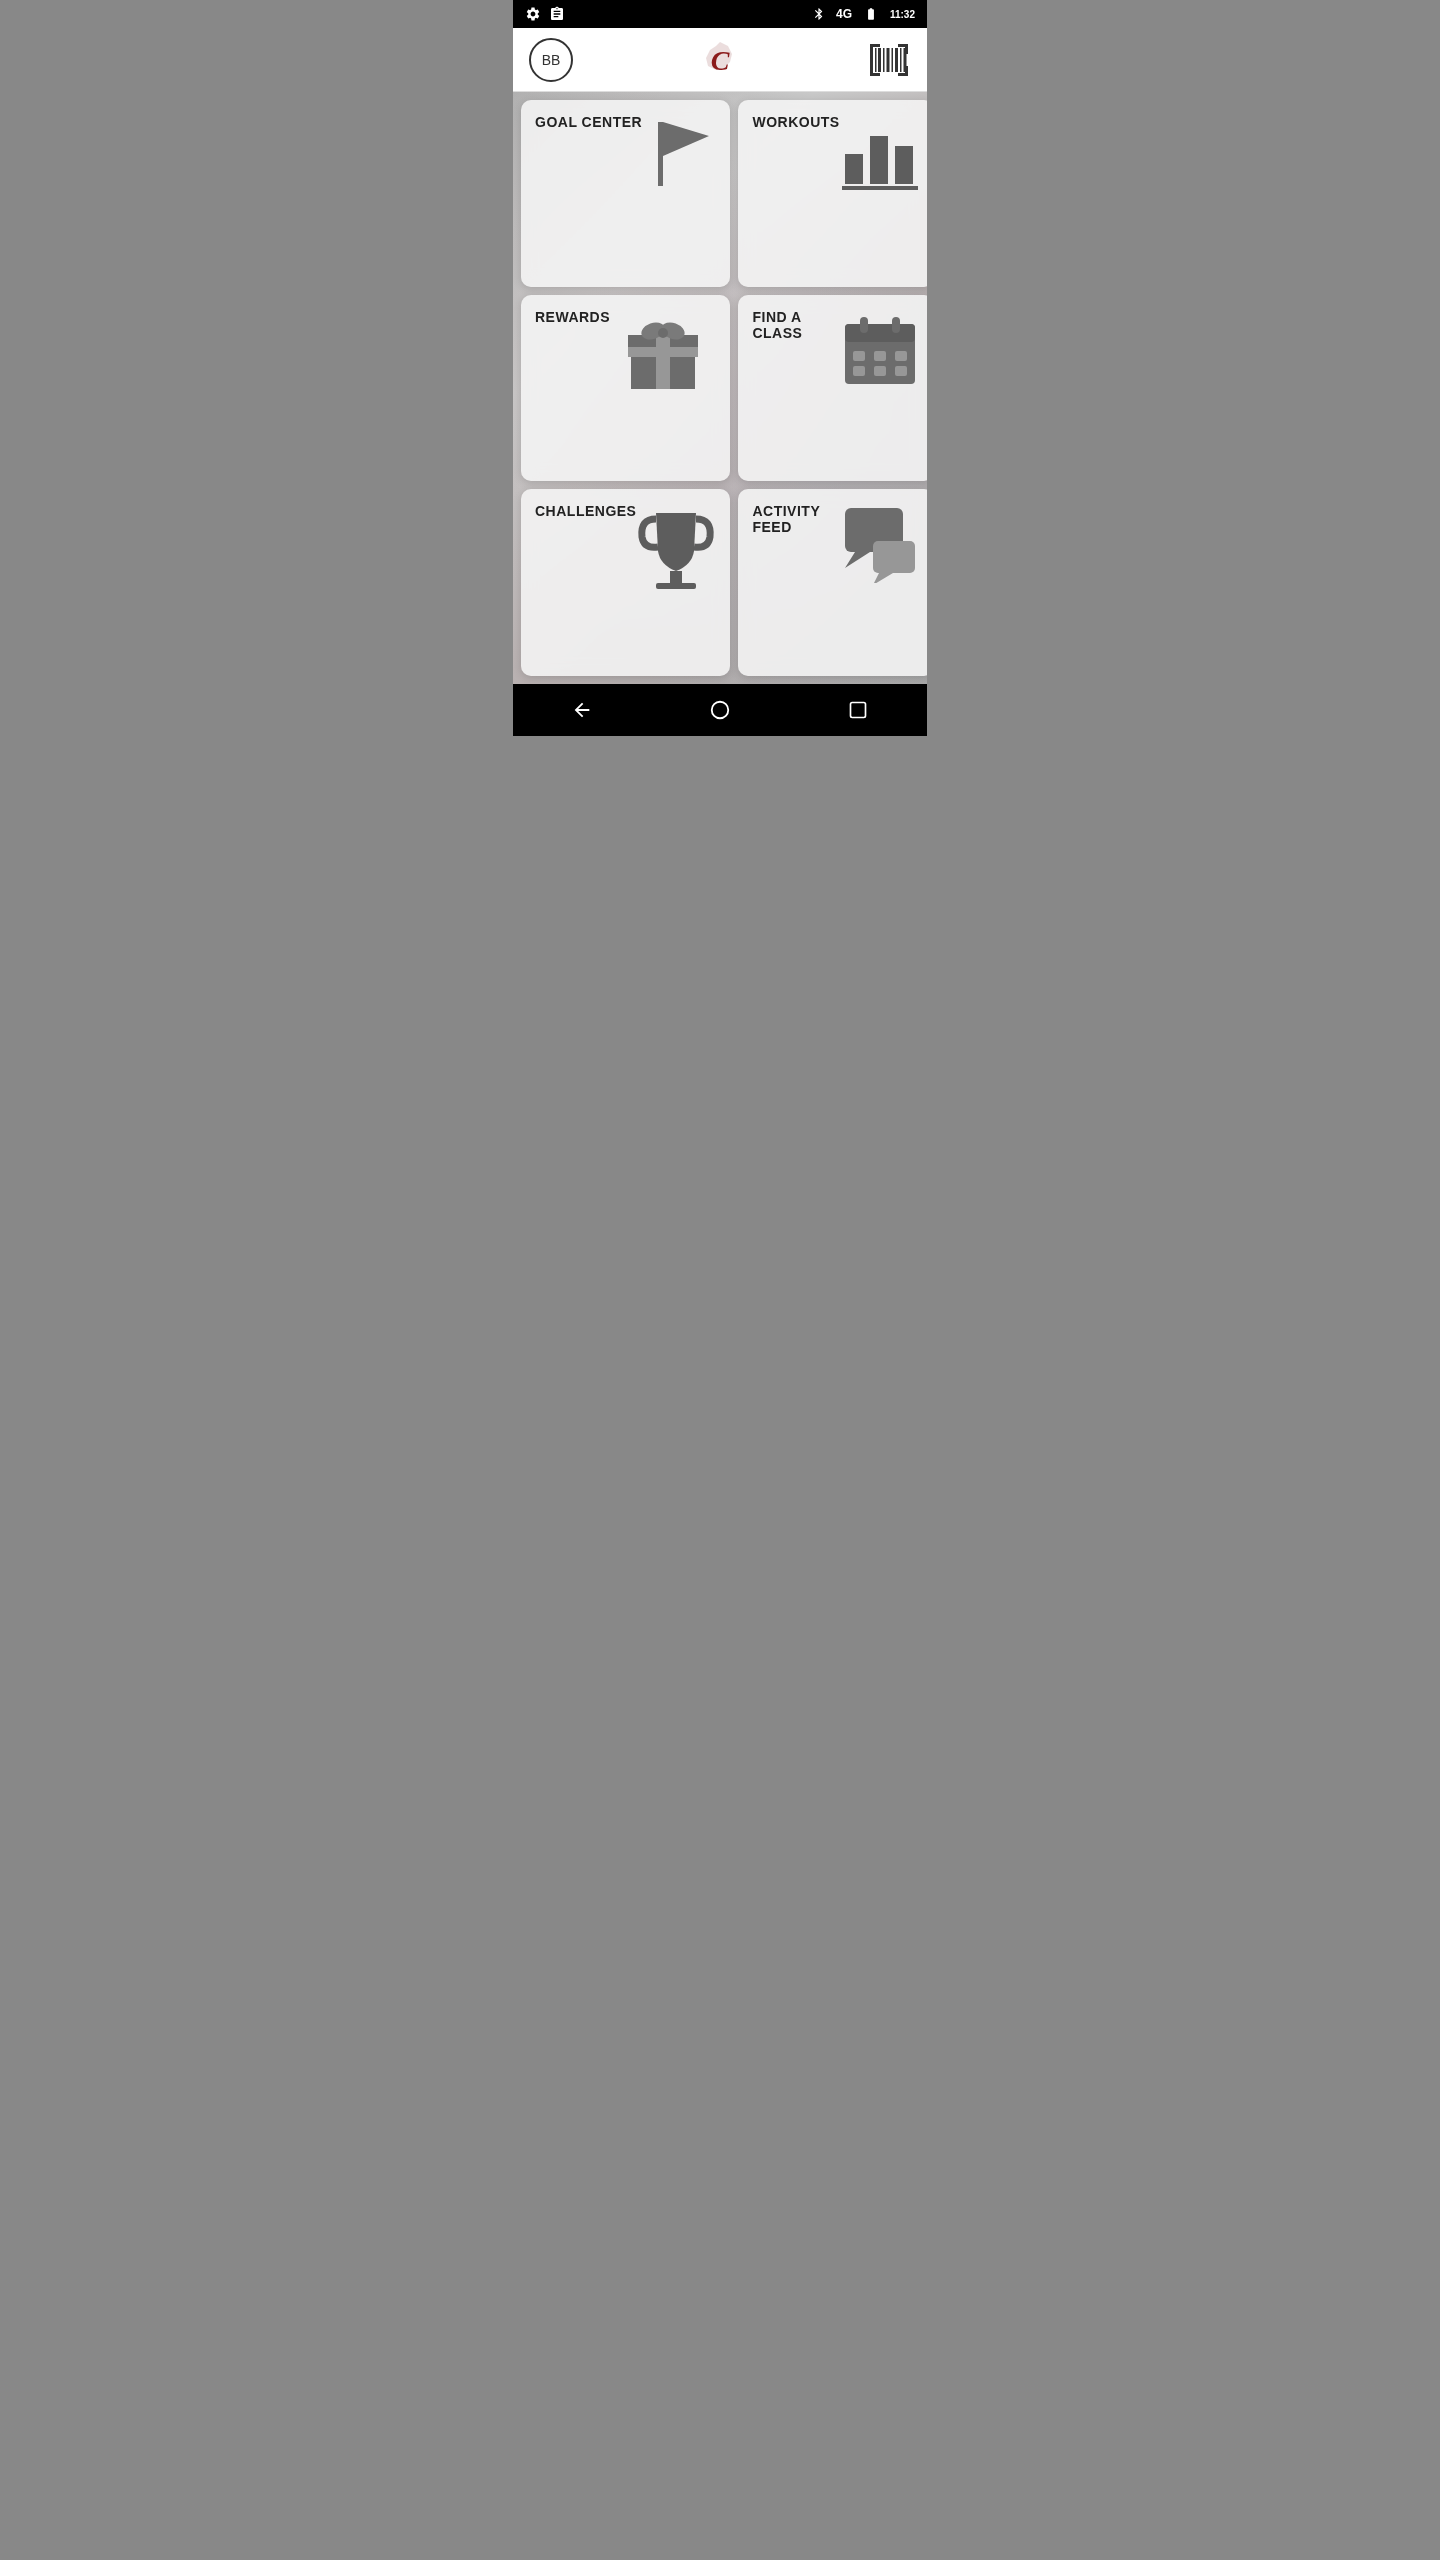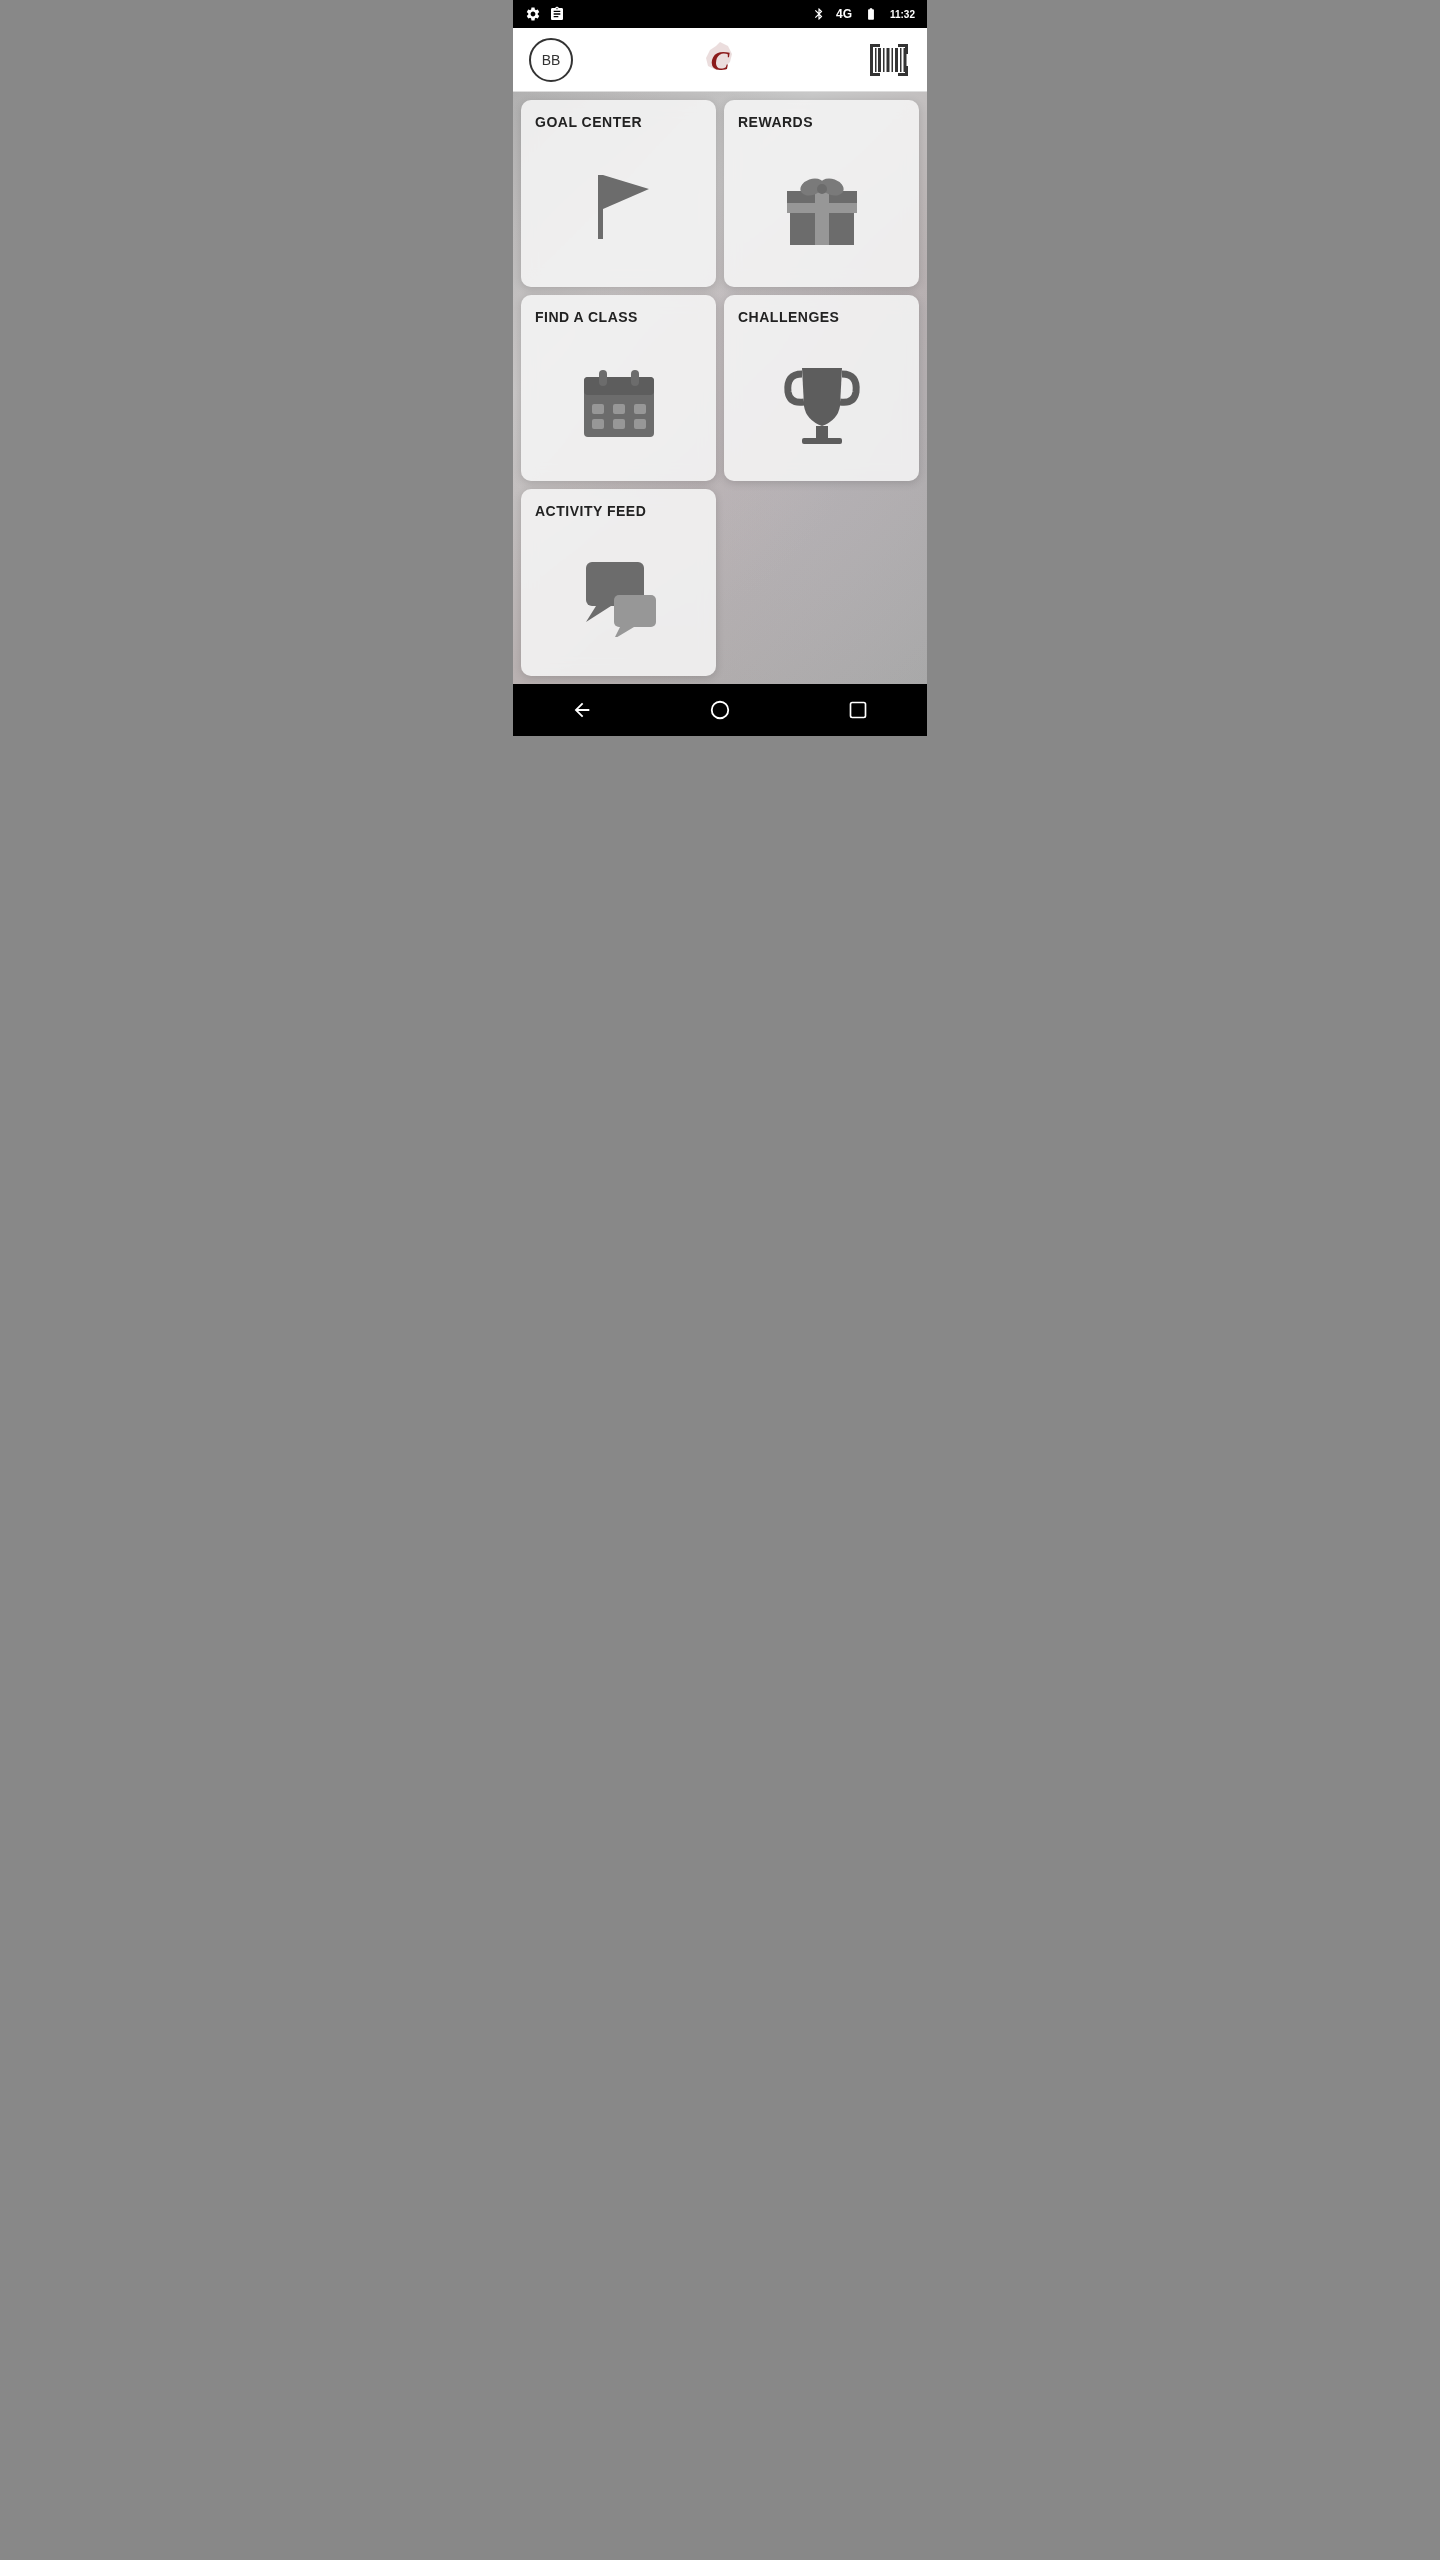--- a/index.html
+++ b/index.html
@@ -92,21 +92,20 @@
       background: 
         radial-gradient(ellipse at 30% 40%, rgba(200,190,190,0.5) 0%, transparent 60%),
         radial-gradient(ellipse at 70% 60%, rgba(180,180,190,0.4) 0%, transparent 60%);
       pointer-events: none;
     }
 
     .grid-card {
       background: rgba(245, 245, 245, 0.88);
       border-radius: 10px;
       display: flex;
-      flex-direction: column;
       align-items: flex-start;
       padding: 14px 14px 10px;
       cursor: pointer;
       position: relative;
       backdrop-filter: blur(8px);
       box-shadow: 0 2px 8px rgba(0,0,0,0.15);
     }
 
     .card-label {
       font-size: 14px;
@@ -217,20 +216,33 @@
     <div class="card-icon-area">
       <svg width="70" height="80" viewBox="0 0 70 80">
 
         <rect x="14" y="8" width="5" height="64" fill="#555"></rect>
 
         <polygon points="19,8 65,22 19,42" fill="#555"></polygon>
       </svg>
     </div>
   </div>
 
+  <div class="grid-card">
+    <span class="card-label">WORKOUTS</span>
+    <div class="card-icon-area">
+      <svg width="80" height="80" viewBox="0 0 80 80">
+
+        <rect x="5" y="40" width="18" height="30" fill="#444"></rect>
+        <rect x="30" y="22" width="18" height="48" fill="#444"></rect>
+        <rect x="55" y="32" width="18" height="38" fill="#444"></rect>
+
+        <rect x="2" y="72" width="76" height="4" fill="#444"></rect>
+      </svg>
+    </div>
+  </div>
 
   <div class="grid-card">
     <span class="card-label">REWARDS</span>
     <div class="card-icon-area">
       <svg width="80" height="85" viewBox="0 0 80 85">
 
         <rect x="8" y="38" width="64" height="42" fill="#555"></rect>
 
         <rect x="5" y="26" width="70" height="14" fill="#555"></rect>
 

